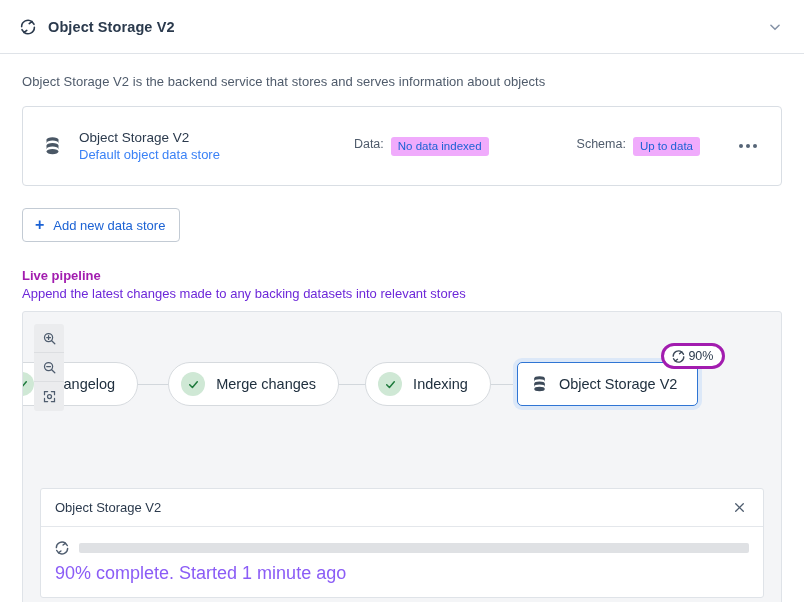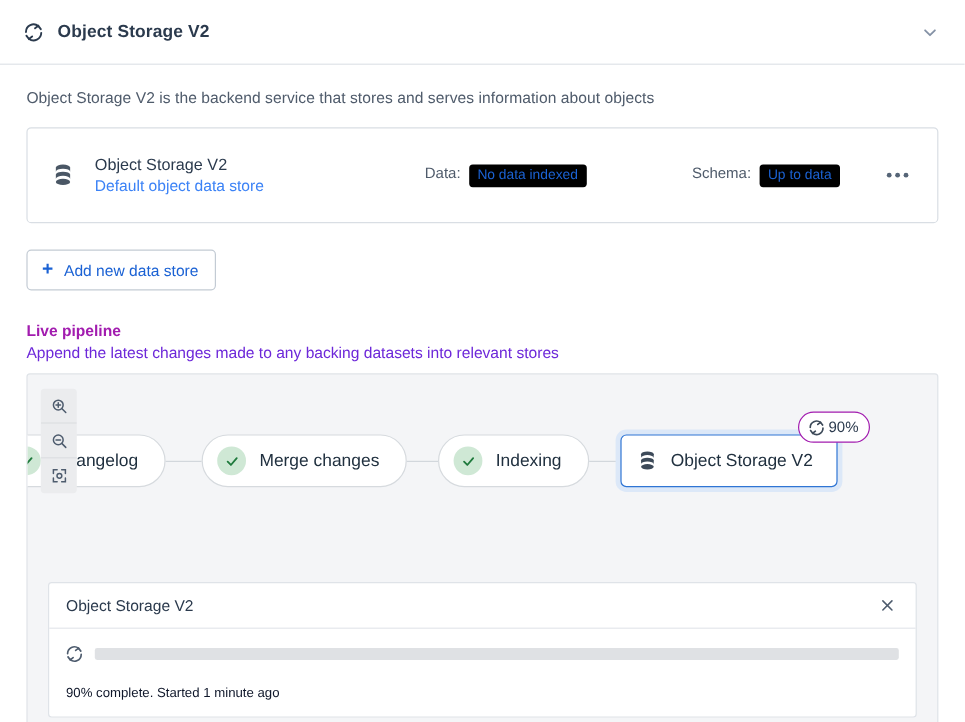--- a/index.html
+++ b/index.html
@@ -82,21 +82,21 @@
     align-items: center;
   }
   .meta-group { display: flex; align-items: flex-start; }
   .meta-label {
     font-size: 12.5px;
     color: #4f5b6b;
     margin-right: 7px;
   }
   .badge {
     font-size: 11.5px;
-    background: #000000;
+    background: #f0abfc;
     color: #1b62d4;
     border-radius: 3px;
     padding: 3px 7px 4px 7px;
     white-space: nowrap;
   }
   .meta-gap { width: 88px; }
   .store-more {
     margin-left: auto;
     display: flex;
     align-items: center;
@@ -223,21 +223,21 @@
     border: 1.5px solid #2f75d4;
     box-shadow: 0 0 0 4px #dce8f8;
     padding: 0 20px 0 14px;
   }
   .progress-badge {
     position: absolute;
     top: -20px;
     right: -28px;
     height: 26px;
     background: #ffffff;
-    border: 1px solid #a21caf;
+    border: 3px solid #a21caf;
     border-radius: 13px;
     display: flex;
     align-items: center;
     gap: 2px;
     padding: 0 9px 0 7px;
     font-size: 12.5px;
     color: #2b3a4d;
     z-index: 6;
   }
 
@@ -291,23 +291,23 @@
   .progress-fill {
     height: 100%;
     width: 90%;
     background-image: repeating-linear-gradient(
       -56deg,
       #0b5fce 0px, #0b5fce 8px,
       #2a7ae6 8px, #2a7ae6 16px
     );
   }
   .progress-status {
-    margin-top: 18px;
-    font-size: 11px;
-    color: #0f172a;
+    margin-top: 6px;
+    font-size: 18px;
+    color: #8b5cf6;
     padding-left: 2px;
   }
 </style>
 </head>
 <body>
 
 <div class="panel-header">
   <span class="header-sync-icon">
     <svg width="18" height="18" viewBox="0 0 24 24" fill="none" stroke="#2b3a4d" stroke-width="2.1" stroke-linecap="round">
       <path d="M20.5 12.5a8.5 8.5 0 0 1-13.8 6.6"></path>

